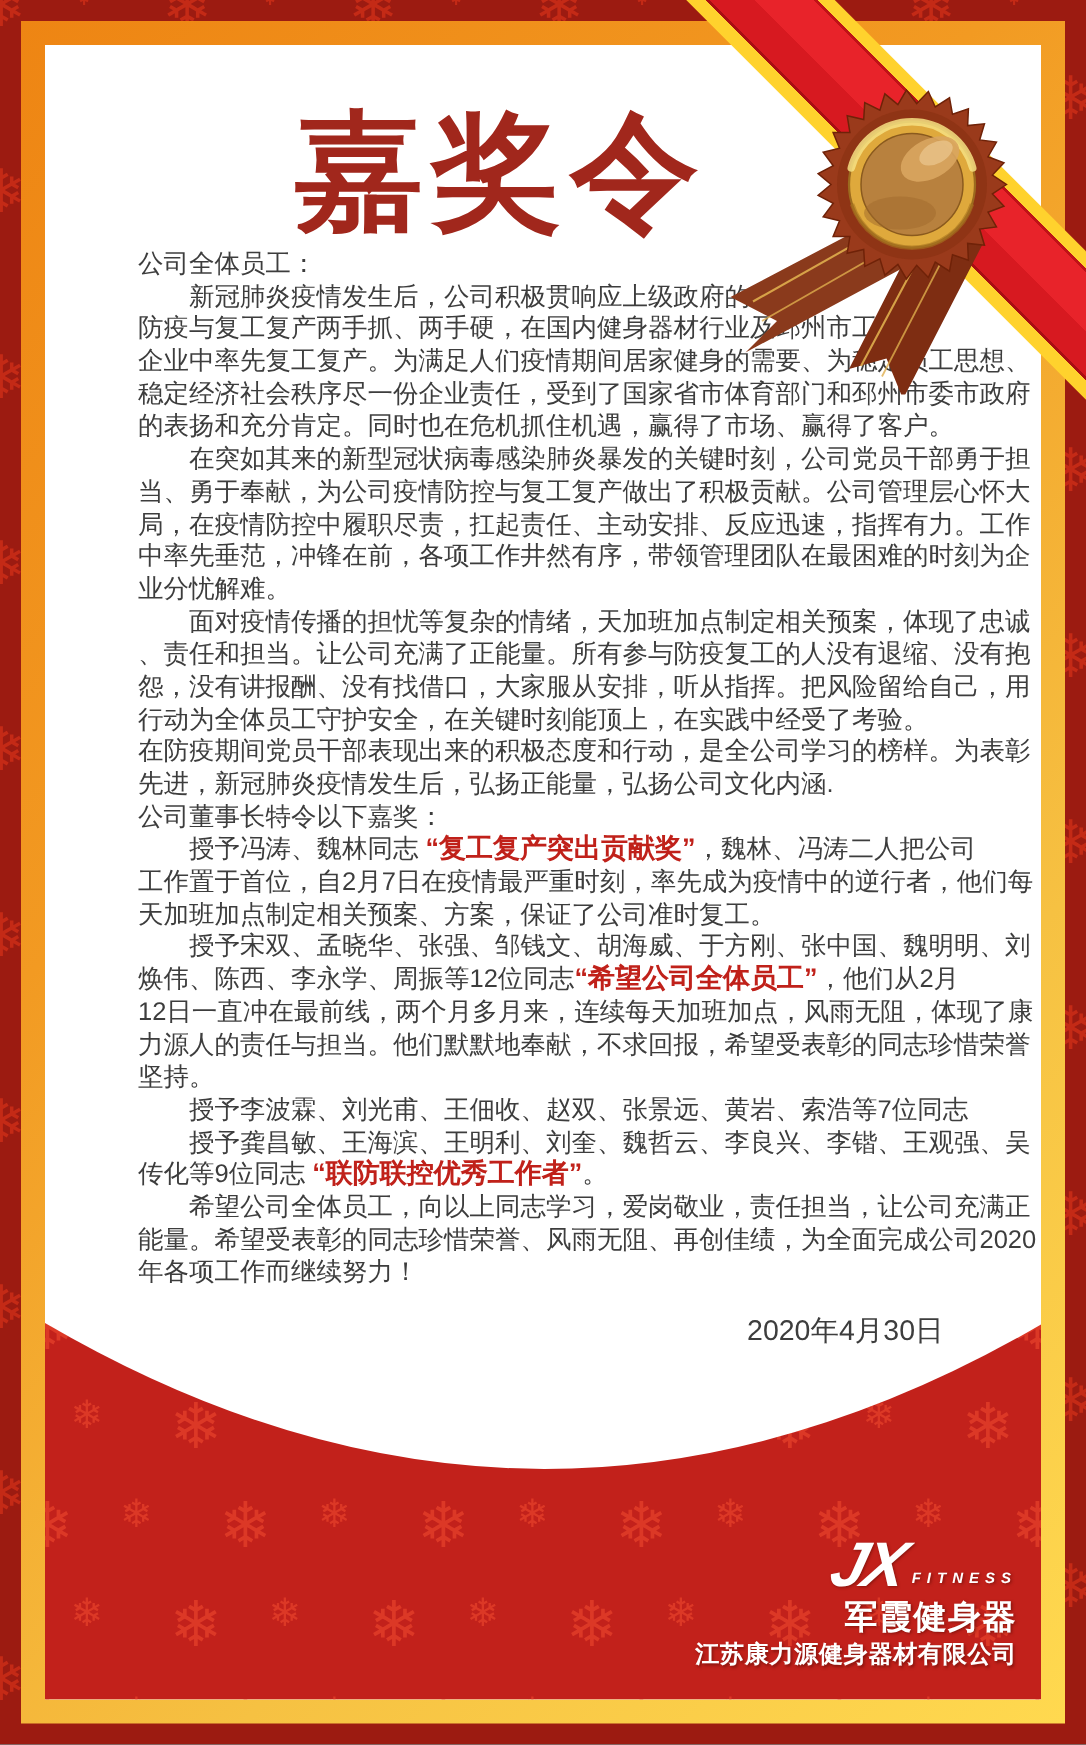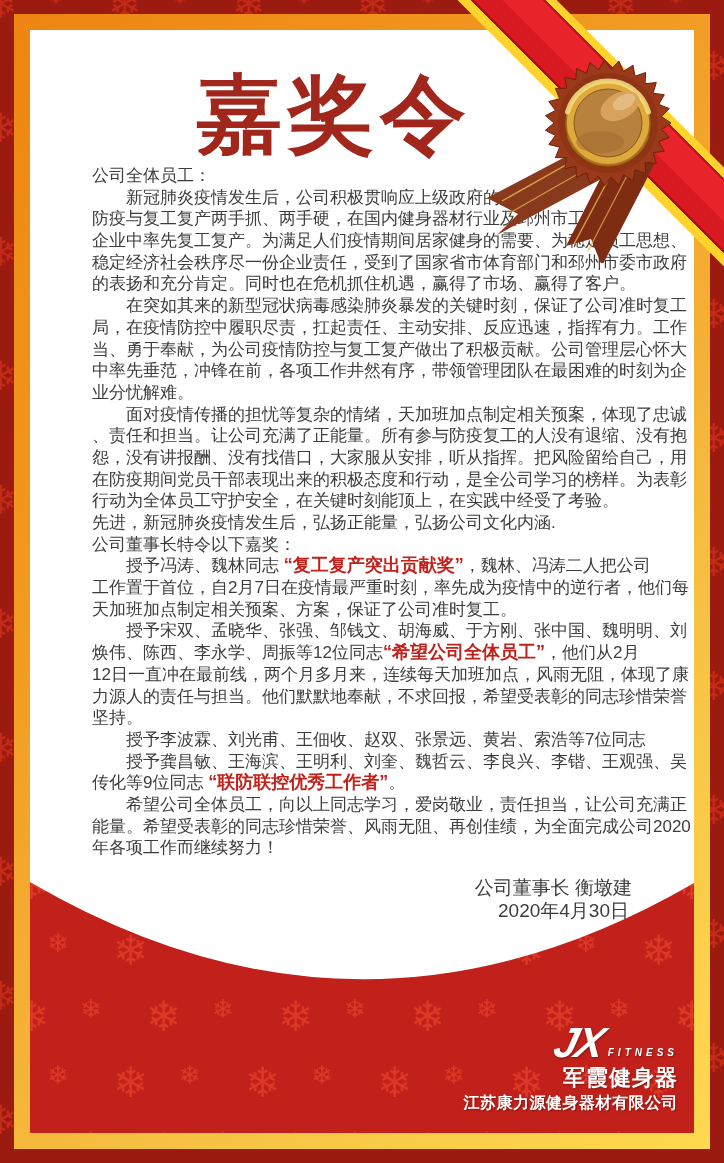--- a/index.html
+++ b/index.html
@@ -291,50 +291,49 @@
   <div class="paper">
     <div class="title">嘉奖令</div>
 
     <div class="body-text">
         <div class="line"><span>公司全体员工：</span></div>
         <div class="line ind"><span>新冠肺炎疫情发生后，公司积极贯响应上级政府的号召，</span></div>
         <div class="line"><span>防疫与复工复产两手抓、两手硬，在国内健身器材行业及邳州市工业</span></div>
         <div class="line"><span>企业中率先复工复产。为满足人们疫情期间居家健身的需要、为稳定员工思想、</span></div>
         <div class="line"><span>稳定经济社会秩序尽一份企业责任，受到了国家省市体育部门和邳州市委市政府</span></div>
         <div class="line"><span>的表扬和充分肯定。同时也在危机抓住机遇，赢得了市场、赢得了客户。</span></div>
-        <div class="line ind"><span>在突如其来的新型冠状病毒感染肺炎暴发的关键时刻，保证了公司准时复工</span></div>
+        <div class="line ind"><span>在突如其来的新型冠状病毒感染肺炎暴发的关键时刻，公司党员干部勇于担</span></div>
+        <div class="line"><span>当、勇于奉献，为公司疫情防控与复工复产做出了积极贡献。公司管理层心怀大</span></div>
         <div class="line"><span>局，在疫情防控中履职尽责，扛起责任、主动安排、反应迅速，指挥有力。工作</span></div>
-        <div class="line"><span>当、勇于奉献，为公司疫情防控与复工复产做出了积极贡献。公司管理层心怀大</span></div>
         <div class="line"><span>中率先垂范，冲锋在前，各项工作井然有序，带领管理团队在最困难的时刻为企</span></div>
         <div class="line"><span>业分忧解难。</span></div>
         <div class="line ind"><span>面对疫情传播的担忧等复杂的情绪，天加班加点制定相关预案，体现了忠诚</span></div>
         <div class="line"><span>、责任和担当。让公司充满了正能量。所有参与防疫复工的人没有退缩、没有抱</span></div>
         <div class="line"><span>怨，没有讲报酬、没有找借口，大家服从安排，听从指挥。把风险留给自己，用</span></div>
+        <div class="line"><span>行动为全体员工守护安全，在关键时刻能顶上，在实践中经受了考验。</span></div>
         <div class="line"><span>在防疫期间党员干部表现出来的积极态度和行动，是全公司学习的榜样。为表彰</span></div>
-        <div class="line"><span>行动为全体员工守护安全，在关键时刻能顶上，在实践中经受了考验。</span></div>
         <div class="line"><span>先进，新冠肺炎疫情发生后，弘扬正能量，弘扬公司文化内涵.</span></div>
         <div class="line"><span>公司董事长特令以下嘉奖：</span></div>
         <div class="line ind"><span>授予冯涛、魏林同志 </span><span class="award">“复工复产突出贡献奖”</span><span>，魏林、冯涛二人把公司</span></div>
         <div class="line"><span>工作置于首位，自2月7日在疫情最严重时刻，率先成为疫情中的逆行者，他们每</span></div>
         <div class="line"><span>天加班加点制定相关预案、方案，保证了公司准时复工。</span></div>
         <div class="line ind"><span>授予宋双、孟晓华、张强、邹钱文、胡海威、于方刚、张中国、魏明明、刘</span></div>
         <div class="line"><span>焕伟、陈西、李永学、周振等12位同志</span><span class="award">“希望公司全体员工”</span><span>，他们从2月</span></div>
         <div class="line"><span>12日一直冲在最前线，两个月多月来，连续每天加班加点，风雨无阻，体现了康</span></div>
         <div class="line"><span>力源人的责任与担当。他们默默地奉献，不求回报，希望受表彰的同志珍惜荣誉</span></div>
         <div class="line"><span>坚持。</span></div>
         <div class="line ind"><span>授予李波霖、刘光甫、王佃收、赵双、张景远、黄岩、索浩等7位同志</span></div>
         <div class="line ind"><span>授予龚昌敏、王海滨、王明利、刘奎、魏哲云、李良兴、李锴、王观强、吴</span></div>
         <div class="line"><span>传化等9位同志 </span><span class="award">“联防联控优秀工作者”</span><span>。</span></div>
         <div class="line ind"><span>希望公司全体员工，向以上同志学习，爱岗敬业，责任担当，让公司充满正</span></div>
         <div class="line"><span>能量。希望受表彰的同志珍惜荣誉、风雨无阻、再创佳绩，为全面完成公司2020</span></div>
         <div class="line"><span>年各项工作而继续努力！</span></div>
       </div>
 
     <div class="sig">
-      <div>公司董事长  衡墩建</div>
       <div class="date">2020年4月30日</div>
     </div>
 
     <div class="red-zone">
       <div class="snow-layer" id="zoneSnow">
           <span style="position: absolute; left: -16px; top: -16px; font-size: 42px; line-height: 1; color: rgb(222, 58, 39); opacity: 0.95;">❄</span>
           <span style="position: absolute; left: 50px; top: -16px; font-size: 26px; line-height: 1; color: rgb(222, 58, 39); opacity: 0.95;">❄</span>
           <span style="position: absolute; left: 116px; top: -16px; font-size: 42px; line-height: 1; color: rgb(222, 58, 39); opacity: 0.95;">❄</span>
           <span style="position: absolute; left: 182px; top: -16px; font-size: 26px; line-height: 1; color: rgb(222, 58, 39); opacity: 0.95;">❄</span>
           <span style="position: absolute; left: 248px; top: -16px; font-size: 42px; line-height: 1; color: rgb(222, 58, 39); opacity: 0.95;">❄</span>

